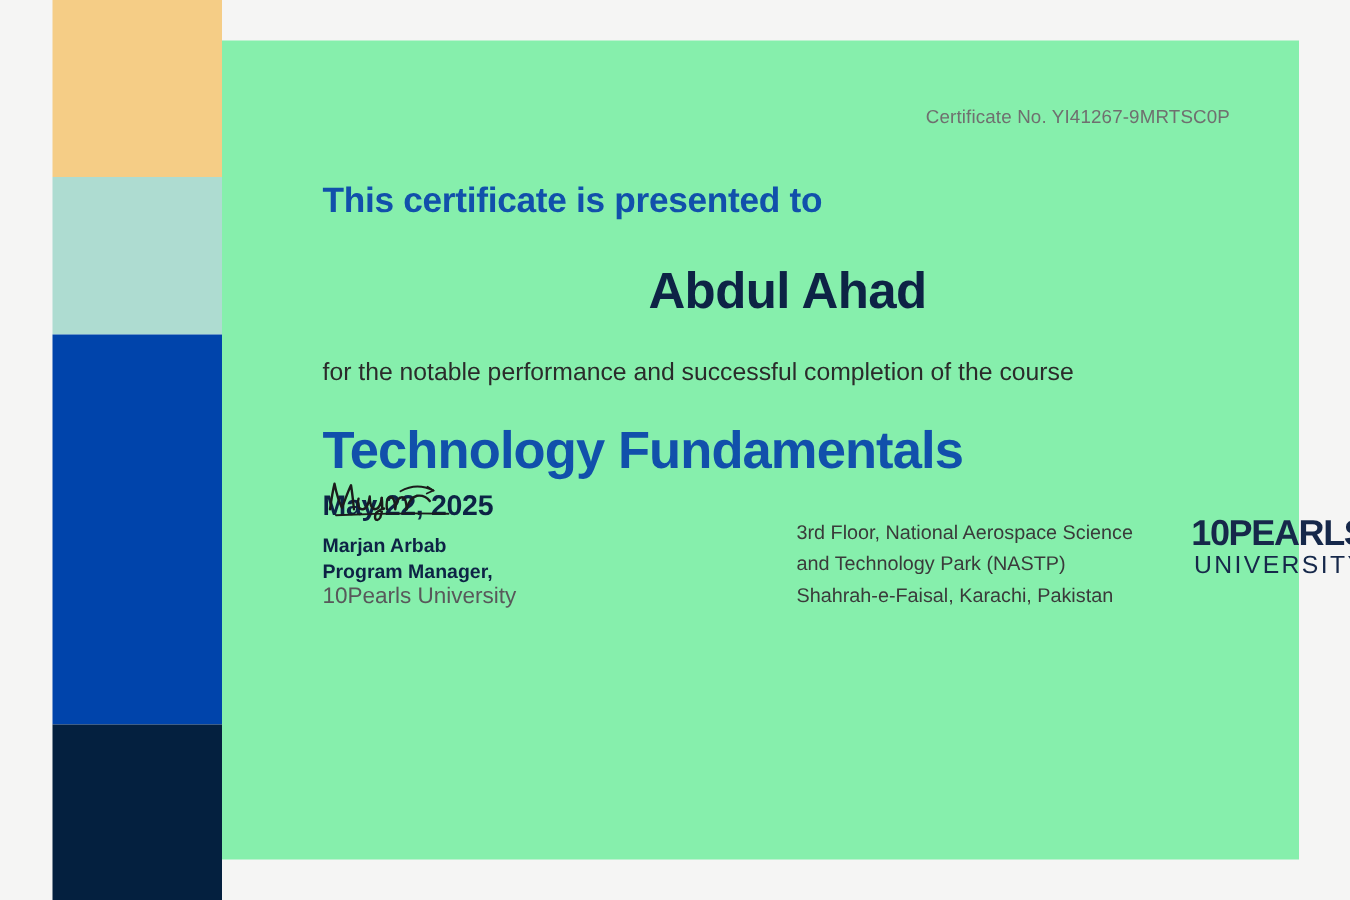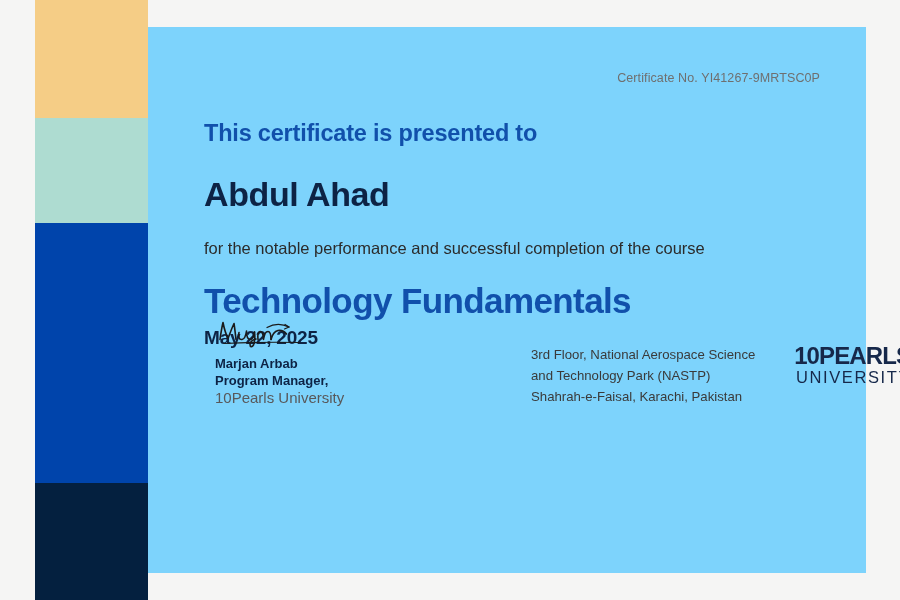--- a/index.html
+++ b/index.html
@@ -24,21 +24,21 @@
     background: #f5f5f4;
   }
 
   
   #certificate-card {
     position: absolute;
     left: 148px;
     top: 27px;
     width: 718px;
     height: 546px;
-    background: #7dd3fc;
+    background: #86efac;
   }
 
   
   #color-bar {
     position: absolute;
     left: 35px;
     top: 0px;
     width: 113px;
     height: 600px;
     z-index: 3;
@@ -59,41 +59,42 @@
     top: 44px;
     font-size: 12.5px;
     color: #6f6f6f;
     letter-spacing: 0.1px;
     white-space: nowrap;
   }
 
   
   #certificate-body {
     position: absolute;
-    left: 56px;
+    left: 67px;
     top: 95px;
     width: 620px;
   }
 
   #presented-to-heading {
     font-size: 23.5px;
     font-weight: bold;
     color: #1150ab;
     letter-spacing: -0.2px;
     line-height: 1;
     margin: 0;
   }
 
   #recipient-name {
     font-size: 34px;
     font-weight: bold;
     color: #0d2345;
     letter-spacing: -0.4px;
     line-height: 1;
     margin: 31px 0 0 0;
+    text-align: center;
   }
 
   #completion-line {
     font-size: 16.5px;
     color: #2b2b2b;
     line-height: 1;
     margin: 29px 0 0 0;
   }
 
   #course-title {

